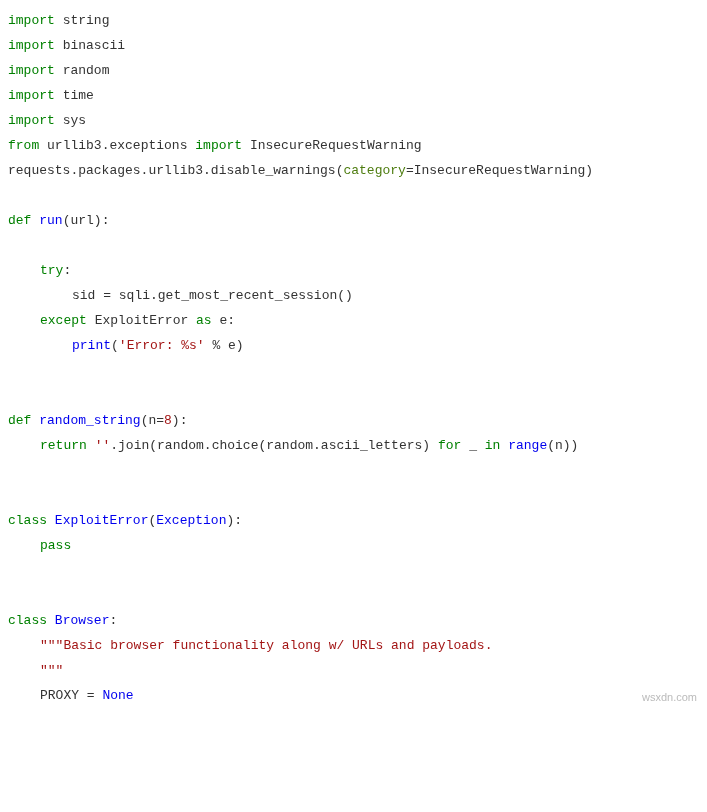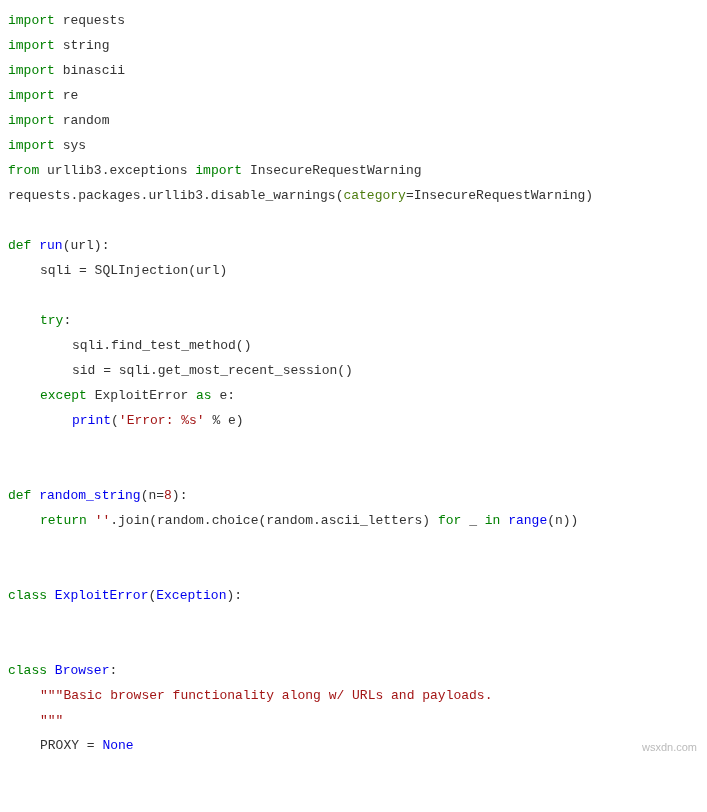--- a/index.html
+++ b/index.html
@@ -29,67 +29,65 @@
     color: #bbbbbb;
     font-family: Arial, sans-serif;
     margin-left: 17px;
   }
 </style>
 </head>
 <body>
 
 <div>
 
-<div class="line"><span class="c-green">import</span> <span>requests</span></div>
 
 <div class="line"><span class="c-green">import</span> <span>string</span></div>
 
 <div class="line"><span class="c-green">import</span> <span>binascii</span></div>
 
-<div class="line"><span class="c-green">import</span> <span>re</span></div>
 
 <div class="line"><span class="c-green">import</span> <span>random</span></div>
 
+<div class="line"><span class="c-green">import</span> <span>time</span></div>
 
 <div class="line"><span class="c-green">import</span> <span>sys</span></div>
 
 <div class="line"><span class="c-green">from</span> <span>urllib3.exceptions</span> <span class="c-green">import</span> <span>InsecureRequestWarning</span></div>
 
 <div class="line"><span>requests.packages.urllib3.disable_warnings(</span><span class="c-orange">category</span><span>=</span><span>InsecureRequestWarning)</span></div>
 
 <div class="line">&nbsp;</div>
 
 <div class="line"><span class="c-green">def</span> <span class="c-blue">run</span><span>(url):</span></div>
 
-<div class="line indent1"><span>sqli = SQLInjection(url)</span></div>
 
 <div class="line">&nbsp;</div>
 
 <div class="line indent1"><span class="c-green">try</span><span>:</span></div>
 
-<div class="line indent2"><span>sqli.find_test_method()</span></div>
 
 <div class="line indent2"><span>sid = sqli.get_most_recent_session()</span></div>
 
 <div class="line indent1"><span class="c-green">except</span> <span>ExploitError</span> <span class="c-green">as</span> <span>e:</span></div>
 
 <div class="line indent2"><span class="c-blue">print</span><span>(</span><span class="c-red">'Error: %s'</span><span> % e)</span></div>
 
 <div class="line">&nbsp;</div>
 <div class="line">&nbsp;</div>
 
 <div class="line"><span class="c-green">def</span> <span class="c-blue">random_string</span><span>(n=</span><span class="c-red">8</span><span>):</span></div>
 
 <div class="line indent1"><span class="c-green">return</span> <span class="c-red">''</span><span>.join(random.choice(random.ascii_letters)</span> <span class="c-green">for</span> <span>_</span> <span class="c-green">in</span> <span class="c-blue">range</span><span>(n))</span></div>
 
 <div class="line">&nbsp;</div>
 <div class="line">&nbsp;</div>
 
 <div class="line"><span class="c-green">class</span> <span class="c-blue">ExploitError</span><span>(</span><span class="c-blue">Exception</span><span>):</span></div>
 
+<div class="line indent1"><span class="c-green">pass</span></div>
 
 <div class="line">&nbsp;</div>
 <div class="line">&nbsp;</div>
 
 <div class="line"><span class="c-green">class</span> <span class="c-blue">Browser</span><span>:</span></div>
 
 <div class="line indent1"><span class="c-red">"""Basic browser functionality along w/ URLs and payloads.</span></div>
 
 <div class="line indent1"><span class="c-red">"""</span></div>
 

